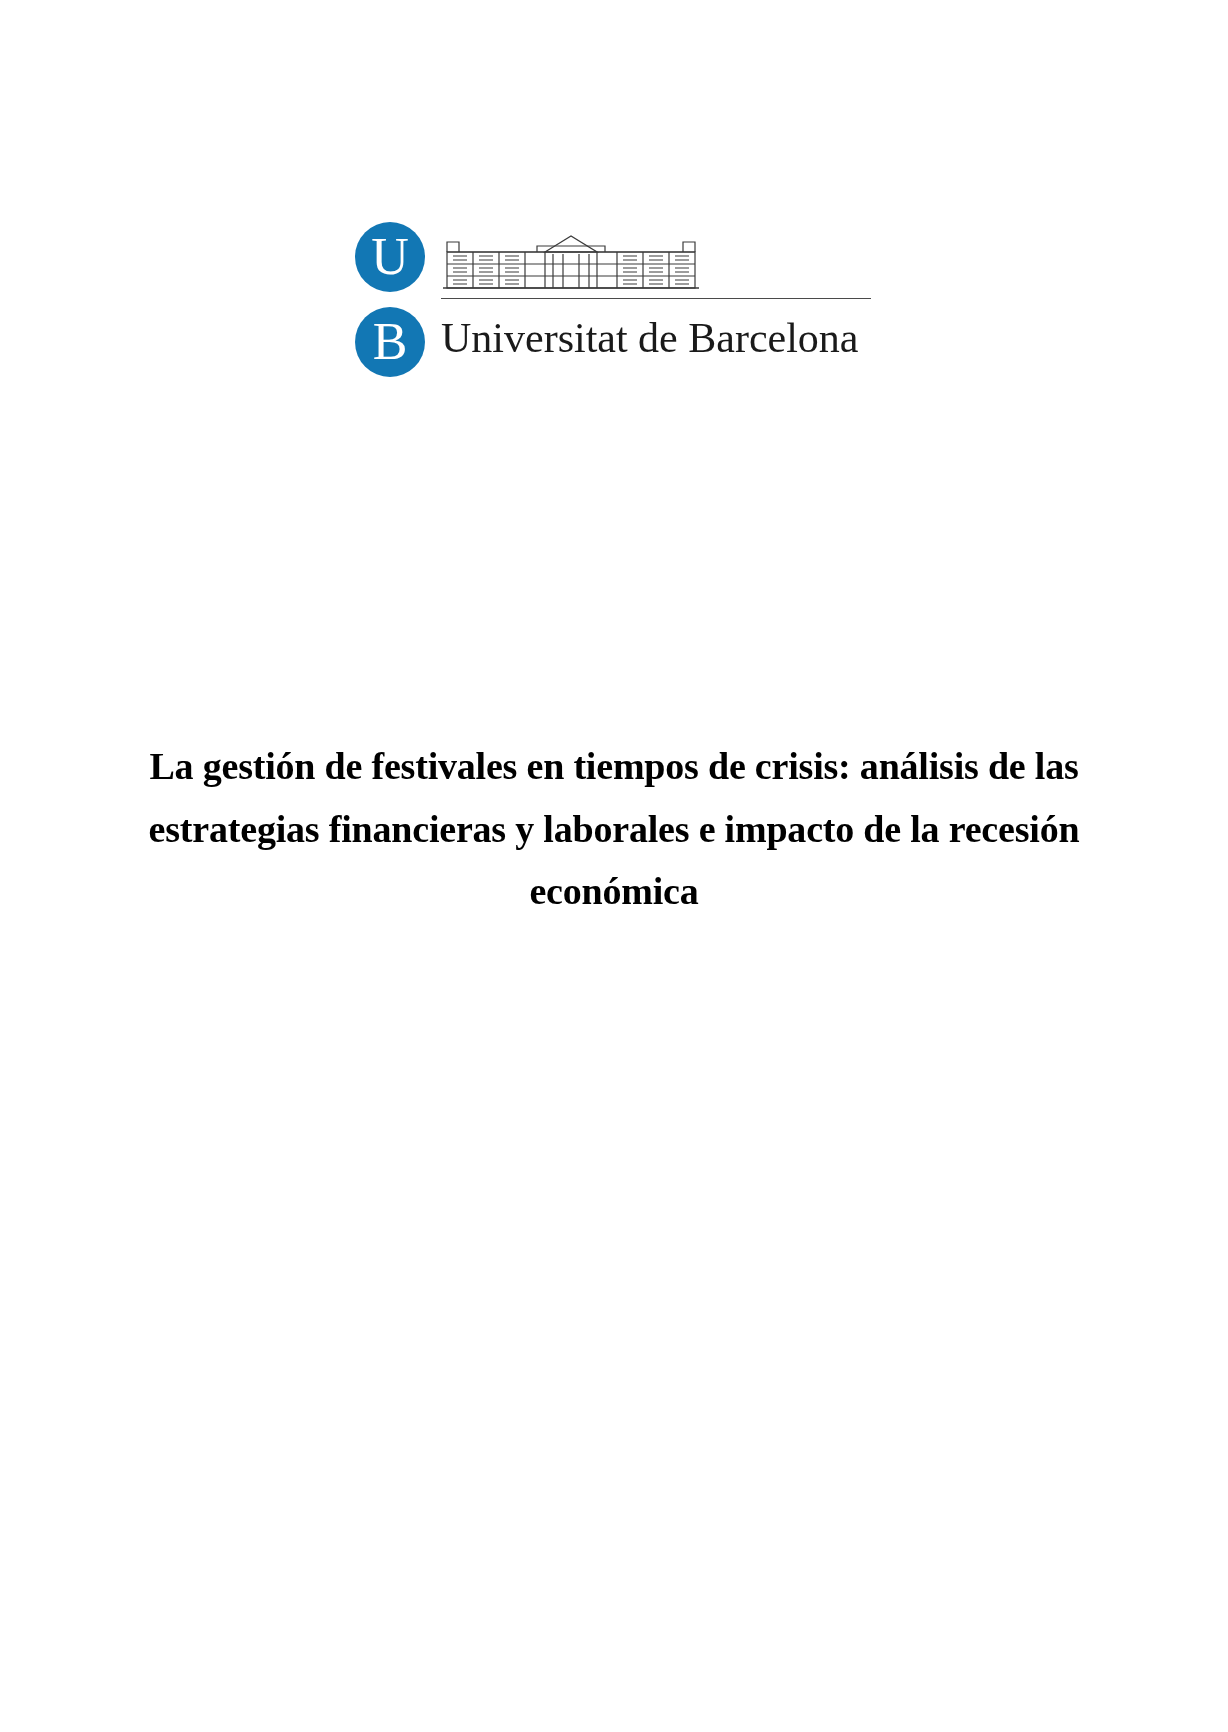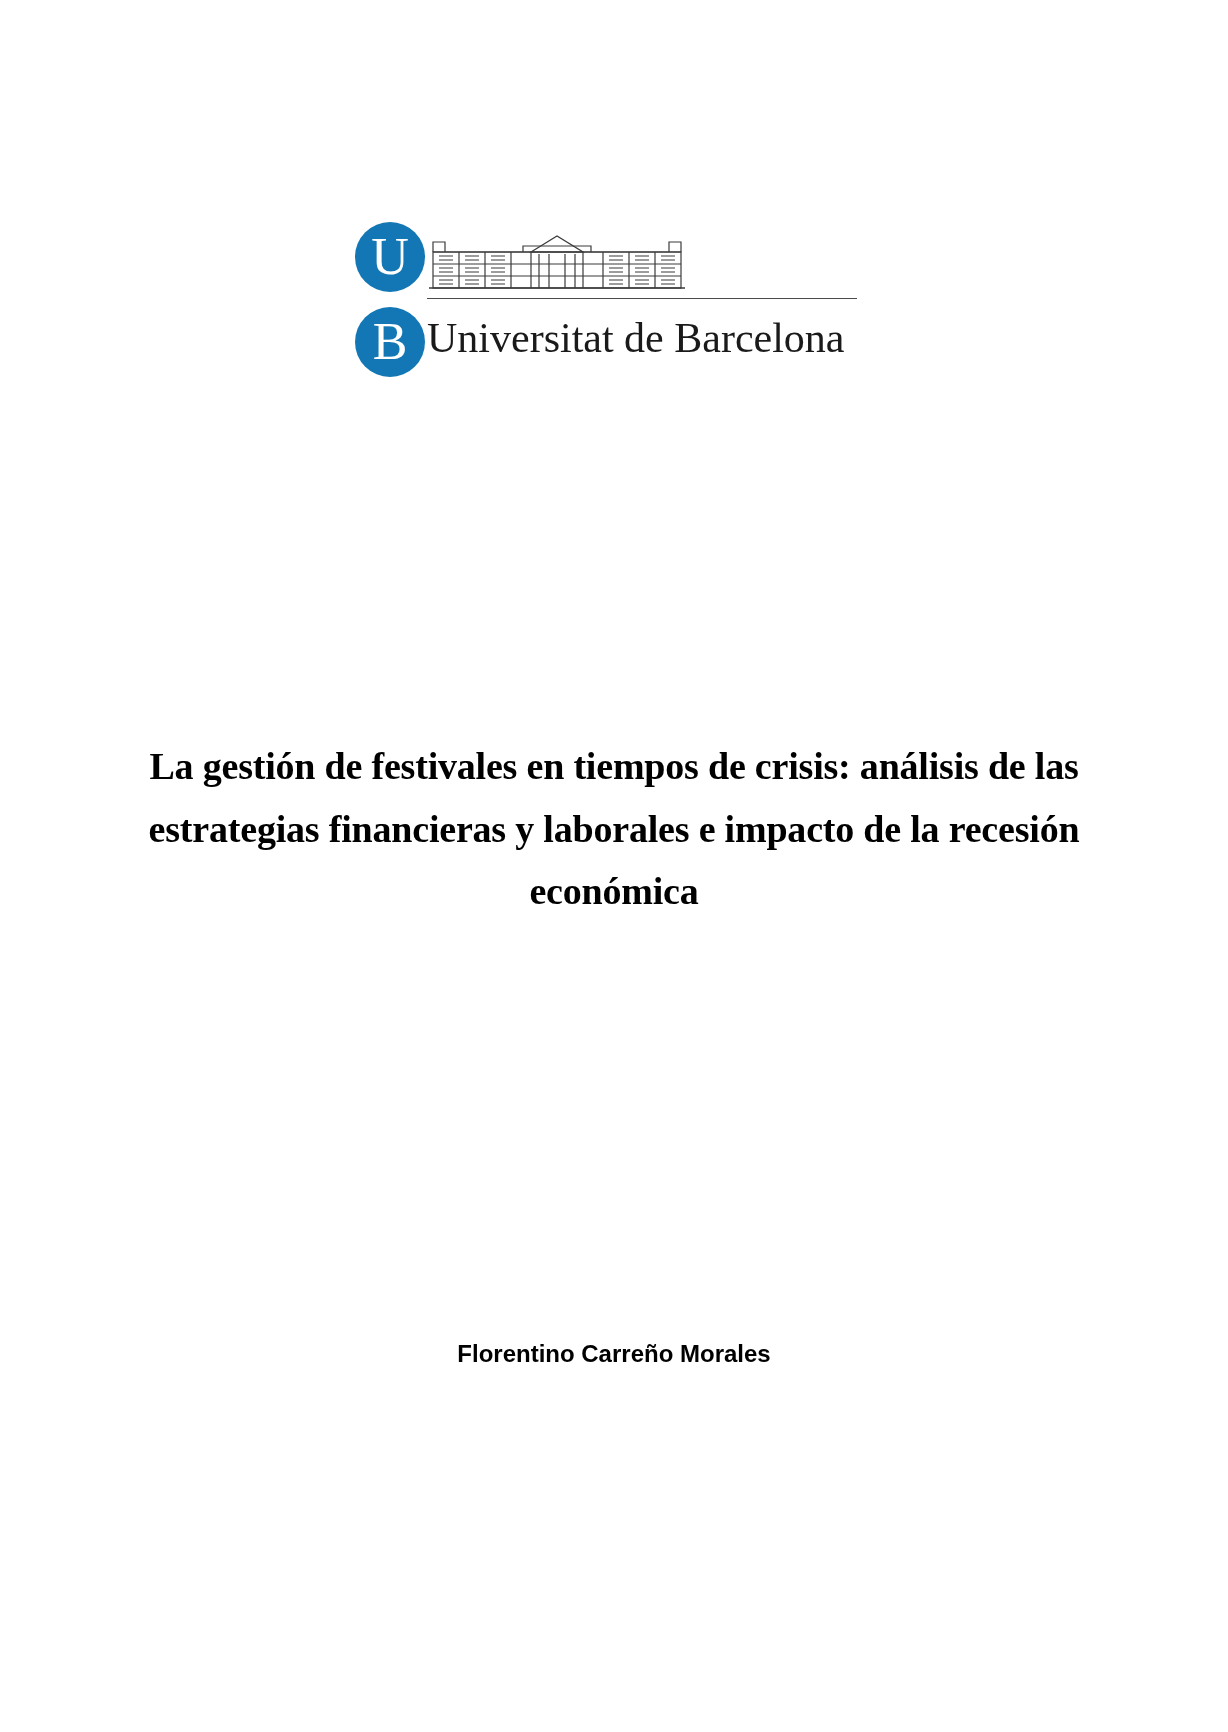--- a/index.html
+++ b/index.html
@@ -47,21 +47,21 @@
     line-height: 70px;
     text-align: center;
     font-weight: 400;
   }
   .logo-circle.second {
     margin-top: 15px;
   }
 
   .logo-right {
     position: absolute;
-    left: 72px;
+    left: 86px;
     top: 0;
     width: 430px;
   }
   .logo-building {
     height: 70px;
     width: 260px;
     position: relative;
   }
   .logo-rule {
     width: 430px;
@@ -144,15 +144,14 @@
         </svg>
       </div>
       <div class="logo-rule"></div>
       <div class="logo-name">Universitat de Barcelona</div>
     </div>
 
   </div>
 
   <div class="title">La gestión de festivales en tiempos de crisis: análisis de las estrategias financieras y laborales e impacto de la recesión económica</div>
 
-  <div class="author">Florentino Carreño Morales</div>
 
 </div>
 
 </body></html>

